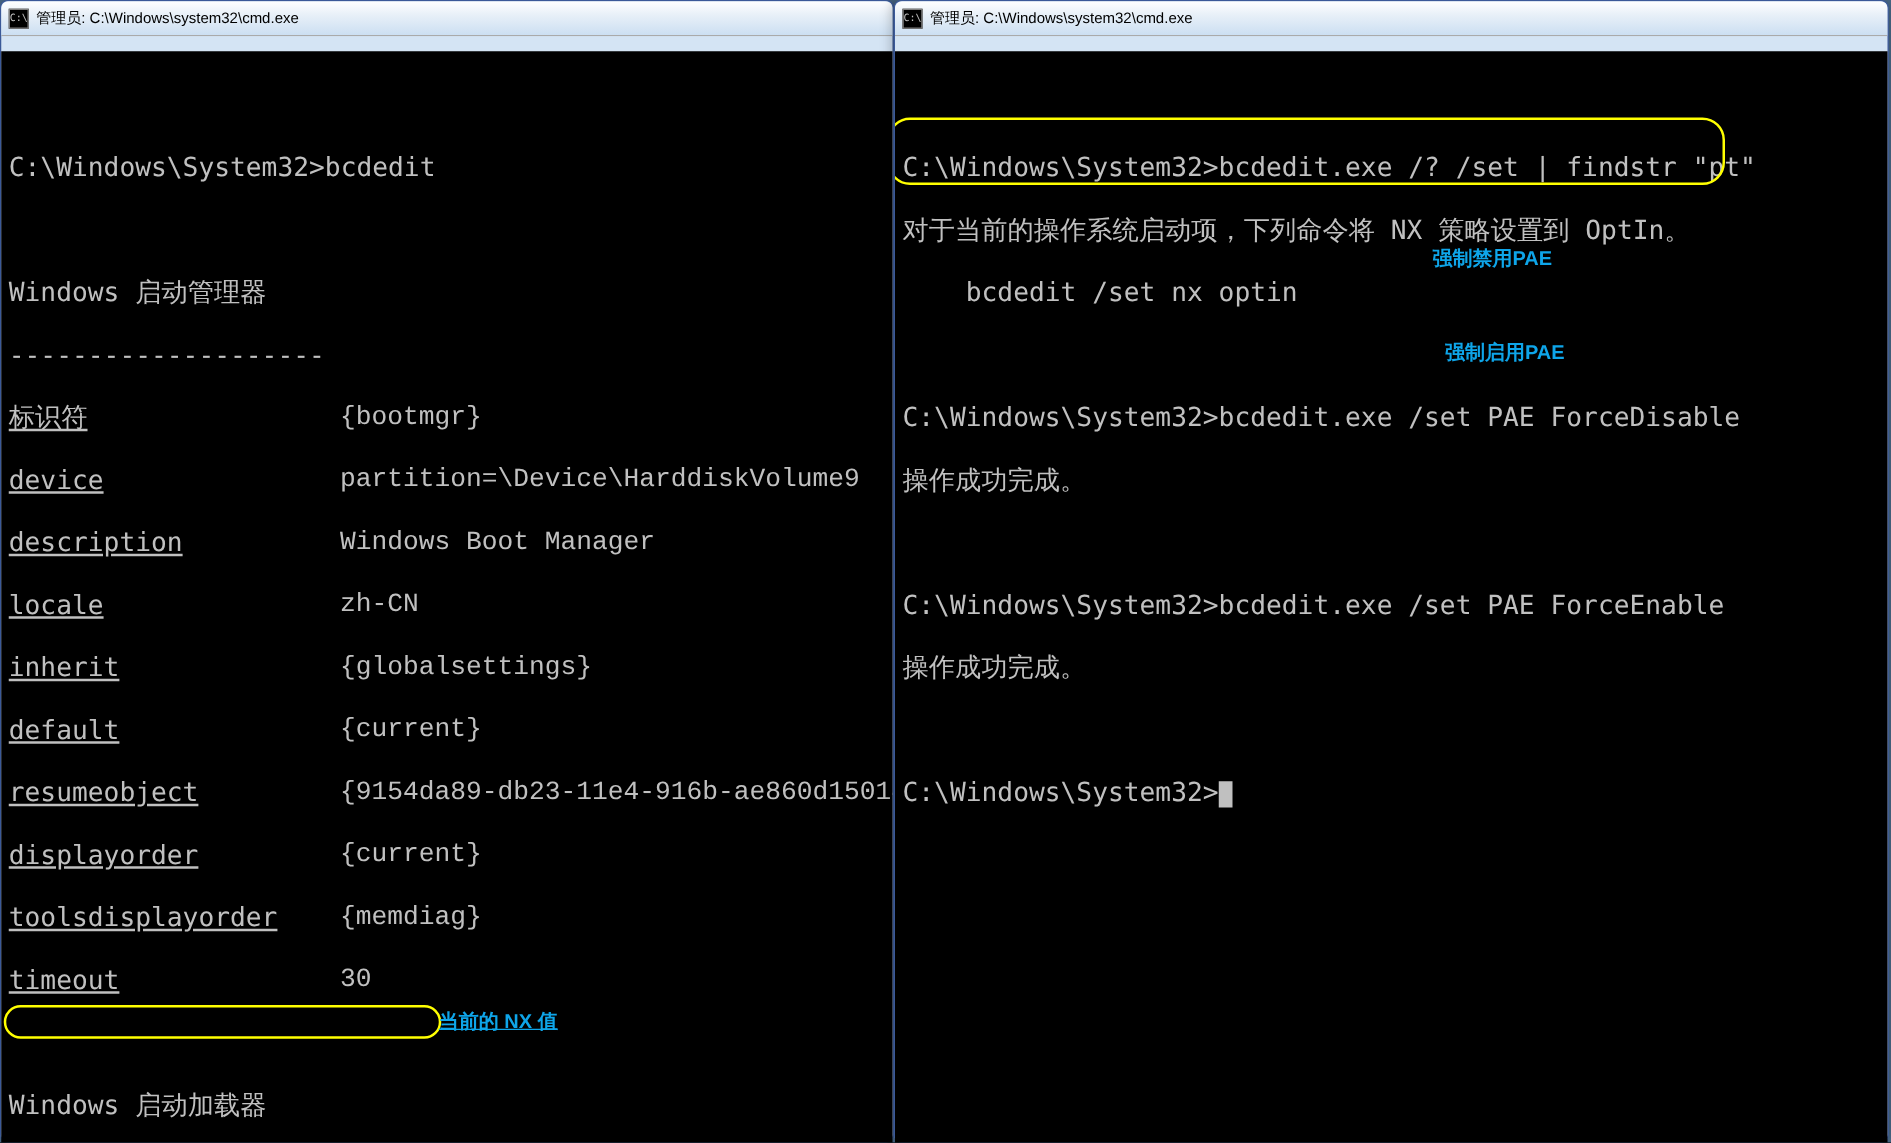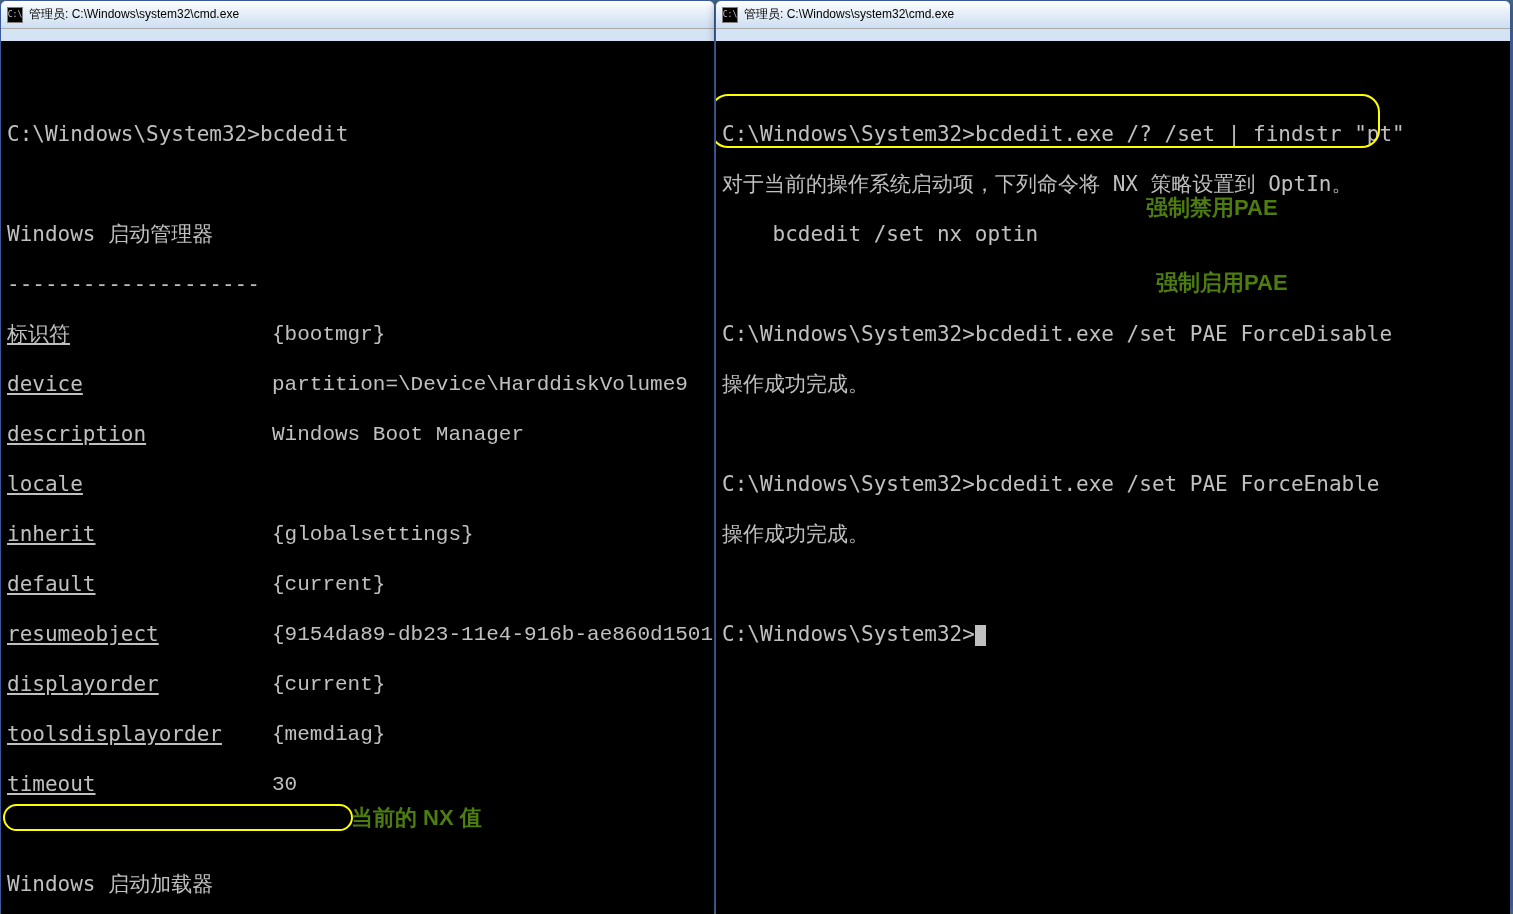--- a/index.html
+++ b/index.html
@@ -60,24 +60,24 @@
   .kv .v { flex: 1 1 auto; font-family: Liberation Mono, monospace; }
 
   .hl-box {
     position: absolute;
     border: 2px solid #ffff00;
     border-radius: 18px;
     pointer-events: none;
   }
   .ann {
     position: absolute;
-    color: #4d7c0f;
+    color: #0ea5e9;
     font-weight: bold;
     font-family: "Microsoft YaHei","SimHei",sans-serif;
-    font-size: 22px;
+    font-size: 16px;
     pointer-events: none;
   }
   .cursor {
     display:inline-block;width:11px;height:21px;background:#c0c0c0;vertical-align:text-bottom;
   }
 </style>
 </head>
 <body>
 
 <div id="win1" class="window">
@@ -87,21 +87,21 @@
   </div>
   <div class="terminal">
 <div> </div>
 <div><span>C:\Windows\System32&gt;</span><span>bcdedit</span></div>
 <div> </div>
 <div>Windows 启动管理器</div>
 <div>--------------------</div>
 <div class="kv"><span class="k">标识符</span><span class="v">{bootmgr}</span></div>
 <div class="kv"><span class="k">device</span><span class="v">partition=\Device\HarddiskVolume9</span></div>
 <div class="kv"><span class="k">description</span><span class="v">Windows Boot Manager</span></div>
-<div class="kv"><span class="k">locale</span></div>
+<div class="kv"><span class="k">locale</span><span class="v">zh-CN</span></div>
 <div class="kv"><span class="k">inherit</span><span class="v">{globalsettings}</span></div>
 <div class="kv"><span class="k">default</span><span class="v">{current}</span></div>
 <div class="kv"><span class="k">resumeobject</span><span class="v">{9154da89-db23-11e4-916b-ae860d150145}</span></div>
 <div class="kv"><span class="k">displayorder</span><span class="v">{current}</span></div>
 <div class="kv"><span class="k">toolsdisplayorder</span><span class="v">{memdiag}</span></div>
 <div class="kv"><span class="k">timeout</span><span class="v">30</span></div>
 <div> </div>
 <div>Windows 启动加载器</div>
 <div>--------------------</div>
 
@@ -112,21 +112,21 @@
 
 
 
 
 
 
 
 
 
     <div class="hl-box" style="left:2px;top:763px;width:350px;height:27px;"></div>
-    <div class="ann" style="left:350px;top:764px;">当前的 NX 值</div>
+    <div class="ann" style="left:350px;top:764px;text-decoration:underline;">当前的 NX 值</div>
   </div>
 </div>
 
 <div id="win2" class="window">
   <div class="titlebar">
     <span class="titlebar-icon">C:\</span>
     <span>管理员: C:\Windows\system32\cmd.exe</span>
   </div>
   <div class="terminal">
 <div> </div>

